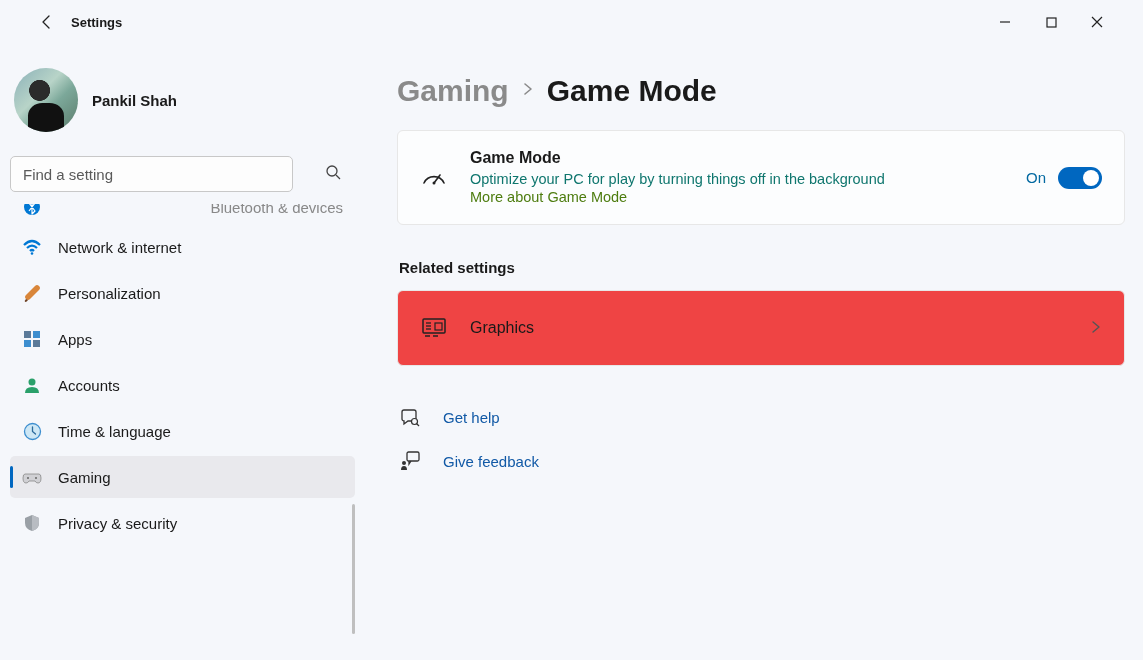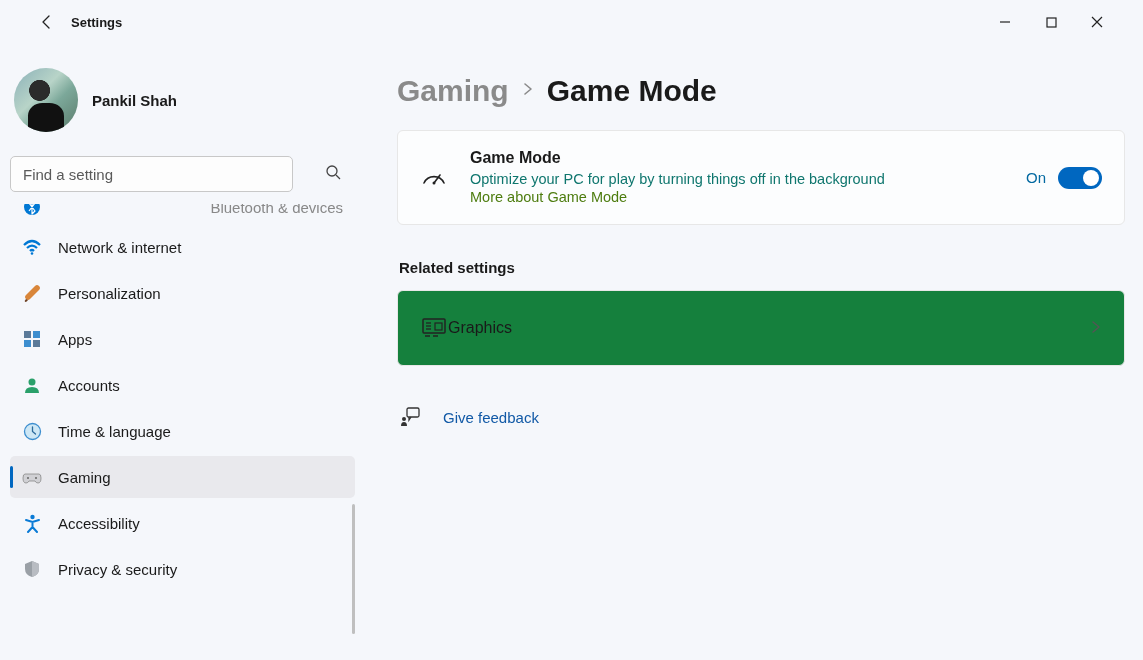--- a/index.html
+++ b/index.html
@@ -105,22 +105,22 @@
     position:relative;
   }
   .toggle::after{
     content:""; position:absolute; right:3px; top:3px; width:16px; height:16px;
     background:#fff; border-radius:50%;
   }
   
   .section-h { font-size:15px; font-weight:600; margin: 34px 0 14px 2px; }
   
   .row-card {
-    background:#15803d; border:1px solid #e7e7e7; border-radius:6px;
-    display:flex; align-items:center; 
+    background:#ef4444; border:1px solid #e7e7e7; border-radius:6px;
+    display:flex; align-items:center; gap:22px;
     padding: 26px 22px;
     justify-content: flex-end;
   }
   .row-title { flex:1; font-size:16px; }
   
   .support-links { margin-top: 34px; }
   .support-row { display:flex; align-items:center; gap:22px; padding: 6px 2px; margin-bottom: 10px;}
   .support-icon { width:22px; height:22px; display:flex; align-items:center; justify-content:center;}
   .support-link { font-size:15px; color:#1159a6; }
 </style>
@@ -242,29 +242,20 @@
           <span class="nav-icon">
             <svg width="20" height="20" viewBox="0 0 20 20">
                 <path d="M3 7 h14 q2 0 2 4 q0 5 -3 5 q-2 0 -3 -2 h-6 q-1 2 -3 2 q-3 0 -3 -5 q0 -4 2 -4 Z" fill="#d0d0d4" stroke="#888" stroke-width="0.8"></path>
                 <circle cx="6" cy="11" r="1" fill="#666"></circle>
                 <circle cx="14" cy="11" r="1" fill="#666"></circle>
               </svg>
           </span>
           <span>Gaming</span>
         </div>
 
-        <div class="nav-item">
-          <span class="nav-icon">
-            <svg width="19" height="19" viewBox="0 0 19 19">
-                <circle cx="9.5" cy="3" r="2.2" fill="#0a7bd6"></circle>
-                <path d="M3 6 L9.5 8 L16 6 M9.5 8 V13 M9.5 13 L5 18 M9.5 13 L14 18" stroke="#0a7bd6" stroke-width="2" fill="none" stroke-linecap="round"></path>
-              </svg>
-          </span>
-          <span>Accessibility</span>
-        </div>
 
         <div class="nav-item">
           <span class="nav-icon">
             <svg width="18" height="18" viewBox="0 0 18 18">
                 <path d="M9 1 L16 4 V9 Q16 15 9 17 Q2 15 2 9 V4 Z" fill="#9aa0a6"></path>
                 <path d="M9 1 L16 4 V9 Q16 15 9 17 V1 Z" fill="#b8bcc2"></path>
               </svg>
           </span>
           <span>Privacy &amp; security</span>
         </div>
@@ -323,20 +314,30 @@
         <svg width="12" height="12" viewBox="0 0 12 12">
             <path d="M3 1 L9 6 L3 11" stroke="#555" stroke-width="1.4" fill="none" stroke-linecap="round" stroke-linejoin="round"></path>
           </svg>
       </div>
     </div>
 
     <div class="support-links">
       <div class="support-row">
         <span class="support-icon">
           <svg width="20" height="20" viewBox="0 0 20 20">
+              <path d="M4 3 h10 a2 2 0 0 1 2 2 v7 a2 2 0 0 1 -2 2 h-6 l-4 3 v-3 a2 2 0 0 1 -2 -2 v-7 a2 2 0 0 1 2 -2 Z" stroke="#333" stroke-width="1.3" fill="none"></path>
+              <circle cx="14.5" cy="14.5" r="3" stroke="#333" stroke-width="1.2" fill="#f5f7fb"></circle>
+              <line x1="16.5" y1="16.5" x2="19" y2="19" stroke="#333" stroke-width="1.2"></line>
+            </svg>
+        </span>
+        <a class="support-link">Get help</a>
+      </div>
+      <div class="support-row">
+        <span class="support-icon">
+          <svg width="20" height="20" viewBox="0 0 20 20">
               <rect x="7" y="1" width="12" height="9" rx="1.5" stroke="#333" stroke-width="1.3" fill="none"></rect>
               <path d="M11 10 l-2 3 v-3" stroke="#333" stroke-width="1.3" fill="none"></path>
               <circle cx="4" cy="12" r="2" fill="#333"></circle>
               <path d="M1 19 q0 -4 3 -4 q3 0 3 4 Z" fill="#333"></path>
             </svg>
         </span>
         <a class="support-link">Give feedback</a>
       </div>
     </div>
 

